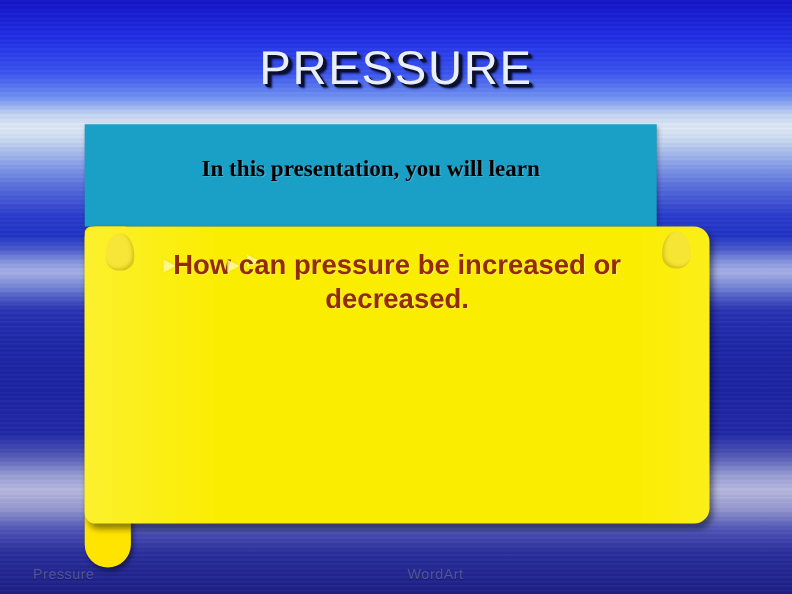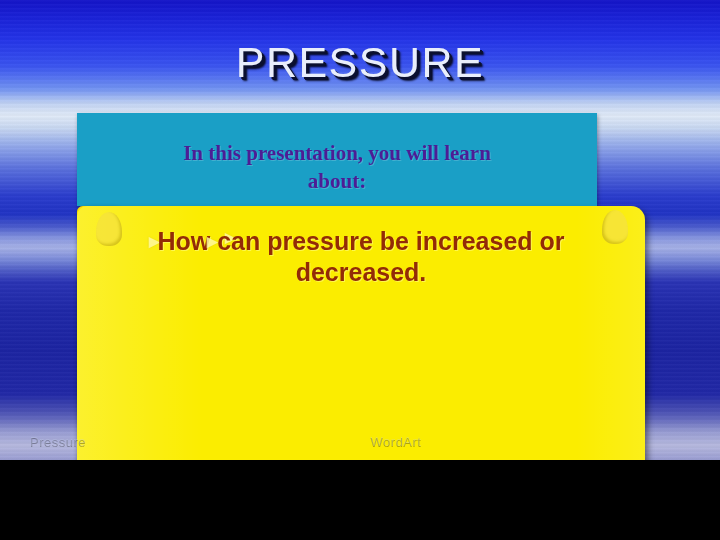--- a/index.html
+++ b/index.html
@@ -3,21 +3,21 @@
 <meta charset="utf-8">
 <style>
   html, body {
     margin: 0;
     padding: 0;
     background: #000;
   }
   #slide {
     position: relative;
     width: 720px;
-    height: 460px;
+    height: 540px;
     overflow: hidden;
     font-family: "Liberation Sans", sans-serif;
   }
 
   
   .bg-base {
     position: absolute;
     inset: 0;
     background: linear-gradient(
       to bottom,
@@ -106,21 +106,21 @@
   .teal-band .band-text {
     position: absolute;
     left: 10px;
     right: 10px;
     top: 26px;
     text-align: center;
     font-family: "Liberation Serif", serif;
     font-weight: bold;
     font-size: 21px;
     line-height: 28px;
-    color: #4c1d95;
+    color: #000000;
     text-shadow: 1px 1px 0 rgba(255,255,255,0.18);
   }
 
   
   .scroll-wrap {
     position: absolute;
     left: 62px;
     top: 196px;
     width: 590px;
     height: 320px;
@@ -219,21 +219,20 @@
 
   <div class="bg-base"></div>
   <div class="bg-haze"></div>
   <div class="bg-streaks"></div>
 
   <div class="title">PRESSURE</div>
 
   <div class="teal-band">
     <div class="band-text">
       <div>In this presentation, you will learn</div>
-      <div>about:</div>
     </div>
   </div>
 
   <div class="scroll-wrap">
     <div class="scroll-tab"></div>
     <div class="scroll-body"></div>
     <div class="curl left"></div>
     <div class="curl right"></div>
 
     <div class="bullets">

